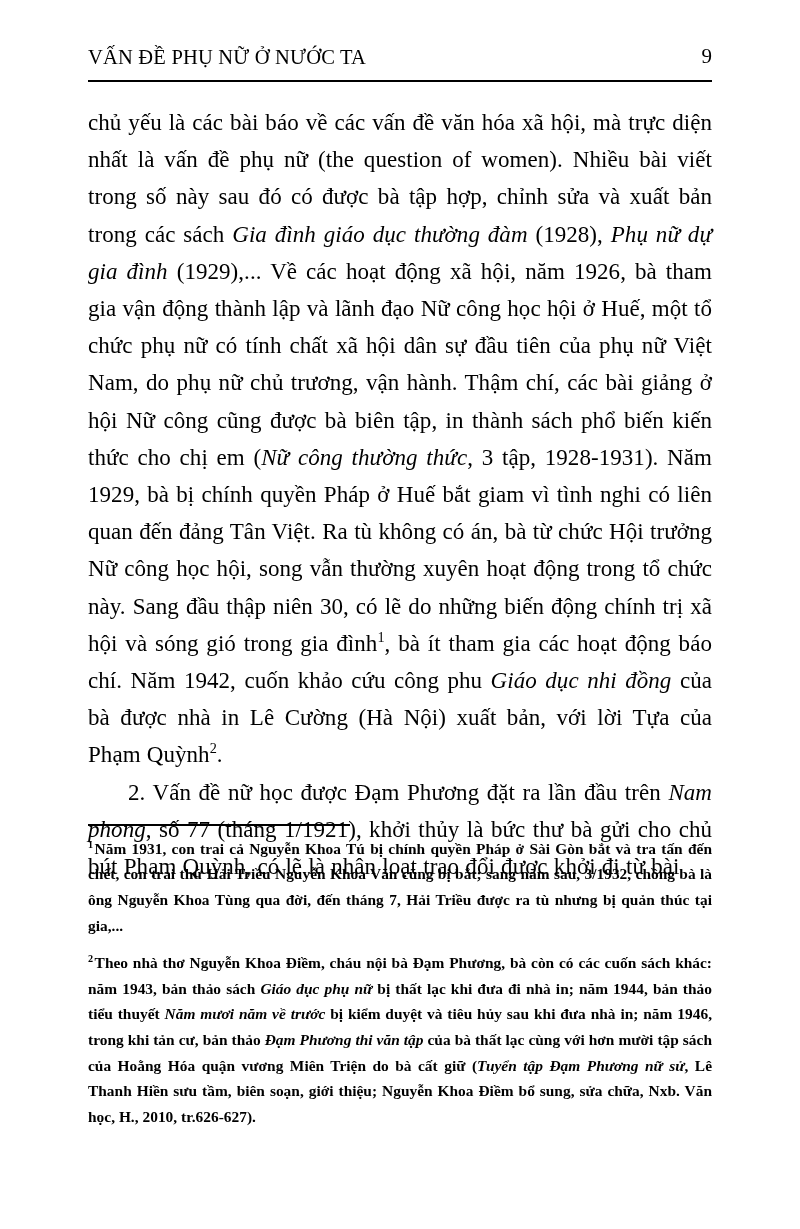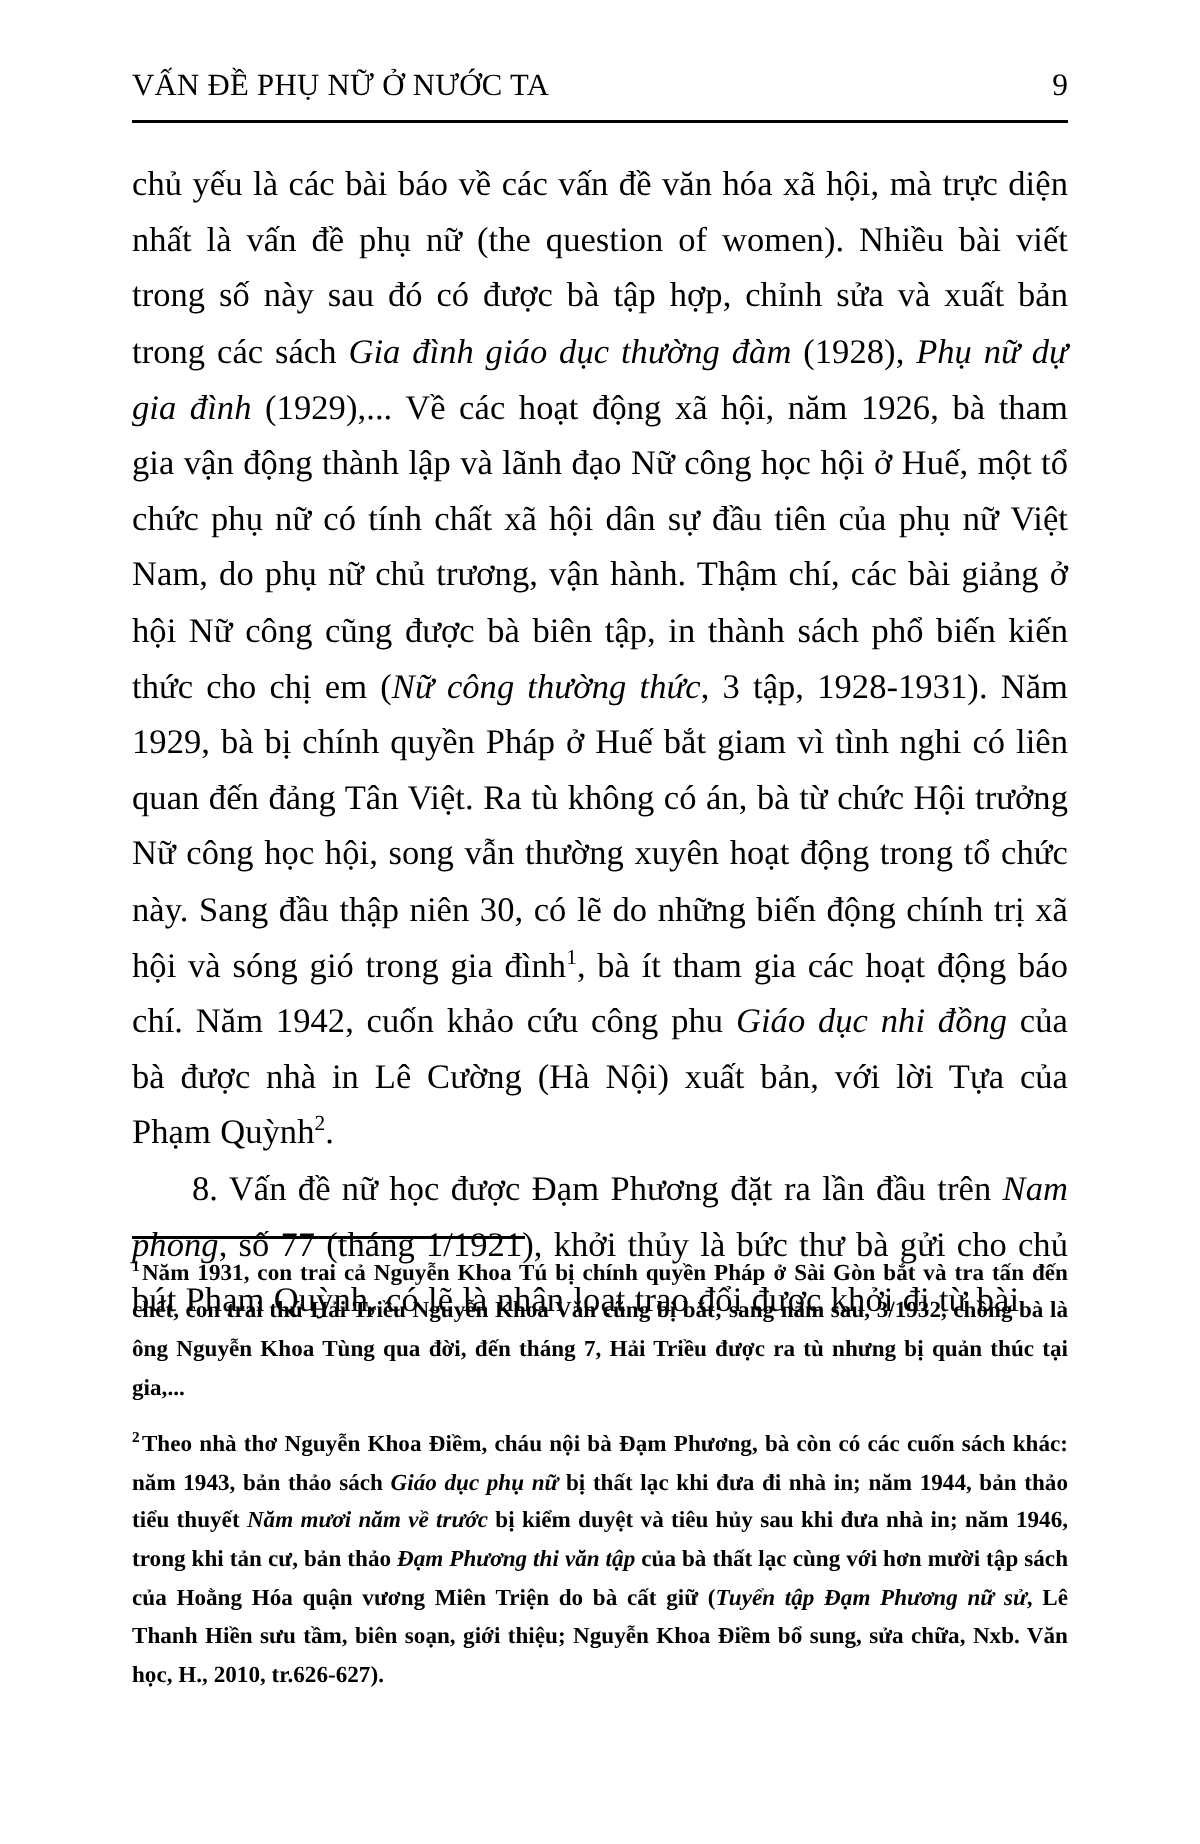--- a/index.html
+++ b/index.html
@@ -123,21 +123,21 @@
       <span class="header-title">VẤN ĐỀ PHỤ NỮ Ở NƯỚC TA</span>
       <span class="header-pageno">9</span>
     </div>
     <div class="header-rule"></div>
   </div>
 
   <div class="body">
 
     <p class="para"><span>chủ yếu là các bài báo về các vấn đề văn hóa xã hội, mà trực diện nhất là vấn đề phụ nữ (the question of women). Nhiều bài viết trong số này sau đó có được bà tập hợp, chỉnh sửa và xuất bản trong các sách </span><span class="it">Gia đình giáo dục thường đàm</span><span> (1928), </span><span class="it">Phụ nữ dự gia đình</span><span> (1929),... Về các hoạt động xã hội, năm 1926, bà tham gia vận động thành lập và lãnh đạo Nữ công học hội ở Huế, một tổ chức phụ nữ có tính chất xã hội dân sự đầu tiên của phụ nữ Việt Nam, do phụ nữ chủ trương, vận hành. Thậm chí, các bài giảng ở hội Nữ công cũng được bà biên tập, in thành sách phổ biến kiến thức cho chị em (</span><span class="it">Nữ công thường thức</span><span>, 3 tập, 1928-1931). Năm 1929, bà bị chính quyền Pháp ở Huế bắt giam vì tình nghi có liên quan đến đảng Tân Việt. Ra tù không có án, bà từ chức Hội trưởng Nữ công học hội, song vẫn thường xuyên hoạt động trong tổ chức này. Sang đầu thập niên 30, có lẽ do những biến động chính trị xã hội và sóng gió trong gia đình</span><sup class="fnref">1</sup><span>, bà ít tham gia các hoạt động báo chí. Năm 1942, cuốn khảo cứu công phu </span><span class="it">Giáo dục nhi đồng</span><span> của bà được nhà in Lê Cường (Hà Nội) xuất bản, với lời Tựa của Phạm Quỳnh</span><sup class="fnref">2</sup><span>.</span></p>
 
-    <p class="para indent"><span>8. Vấn đề nữ học được Đạm Phương đặt ra lần đầu trên </span><span class="it">Nam phong</span><span>, số 77 (tháng 1/1921), khởi thủy là bức thư bà gửi cho chủ bút Phạm Quỳnh, có lẽ là nhân loạt trao đổi được khởi đi từ bài</span></p>
+    <p class="para indent"><span>2. Vấn đề nữ học được Đạm Phương đặt ra lần đầu trên </span><span class="it">Nam phong</span><span>, số 77 (tháng 1/1921), khởi thủy là bức thư bà gửi cho chủ bút Phạm Quỳnh, có lẽ là nhân loạt trao đổi được khởi đi từ bài</span></p>
 
   </div>
 
   <div class="footnotes">
     <div class="fn-rule"></div>
 
     <p class="footnote"><sup class="fnnum">1</sup><span>Năm 1931, con trai cả Nguyễn Khoa Tú bị chính quyền Pháp ở Sài Gòn bắt và tra tấn đến chết, con trai thứ Hải Triều Nguyễn Khoa Văn cũng bị bắt; sang năm sau, 3/1932, chồng bà là ông Nguyễn Khoa Tùng qua đời, đến tháng 7, Hải Triều được ra tù nhưng bị quản thúc tại gia,...</span></p>
 
     <p class="footnote"><sup class="fnnum">2</sup><span>Theo nhà thơ Nguyễn Khoa Điềm, cháu nội bà Đạm Phương, bà còn có các cuốn sách khác: năm 1943, bản thảo sách </span><span class="it">Giáo dục phụ nữ</span><span> bị thất lạc khi đưa đi nhà in; năm 1944, bản thảo tiểu thuyết </span><span class="it">Năm mươi năm về trước</span><span> bị kiểm duyệt và tiêu hủy sau khi đưa nhà in; năm 1946, trong khi tản cư, bản thảo </span><span class="it">Đạm Phương thi văn tập</span><span> của bà thất lạc cùng với hơn mười tập sách của Hoằng Hóa quận vương Miên Triện do bà cất giữ (</span><span class="it">Tuyển tập Đạm Phương nữ sử</span><span>, Lê Thanh Hiền sưu tầm, biên soạn, giới thiệu; Nguyễn Khoa Điềm bổ sung, sửa chữa, Nxb. Văn học, H., 2010, tr.626-627).</span></p>
   </div>

